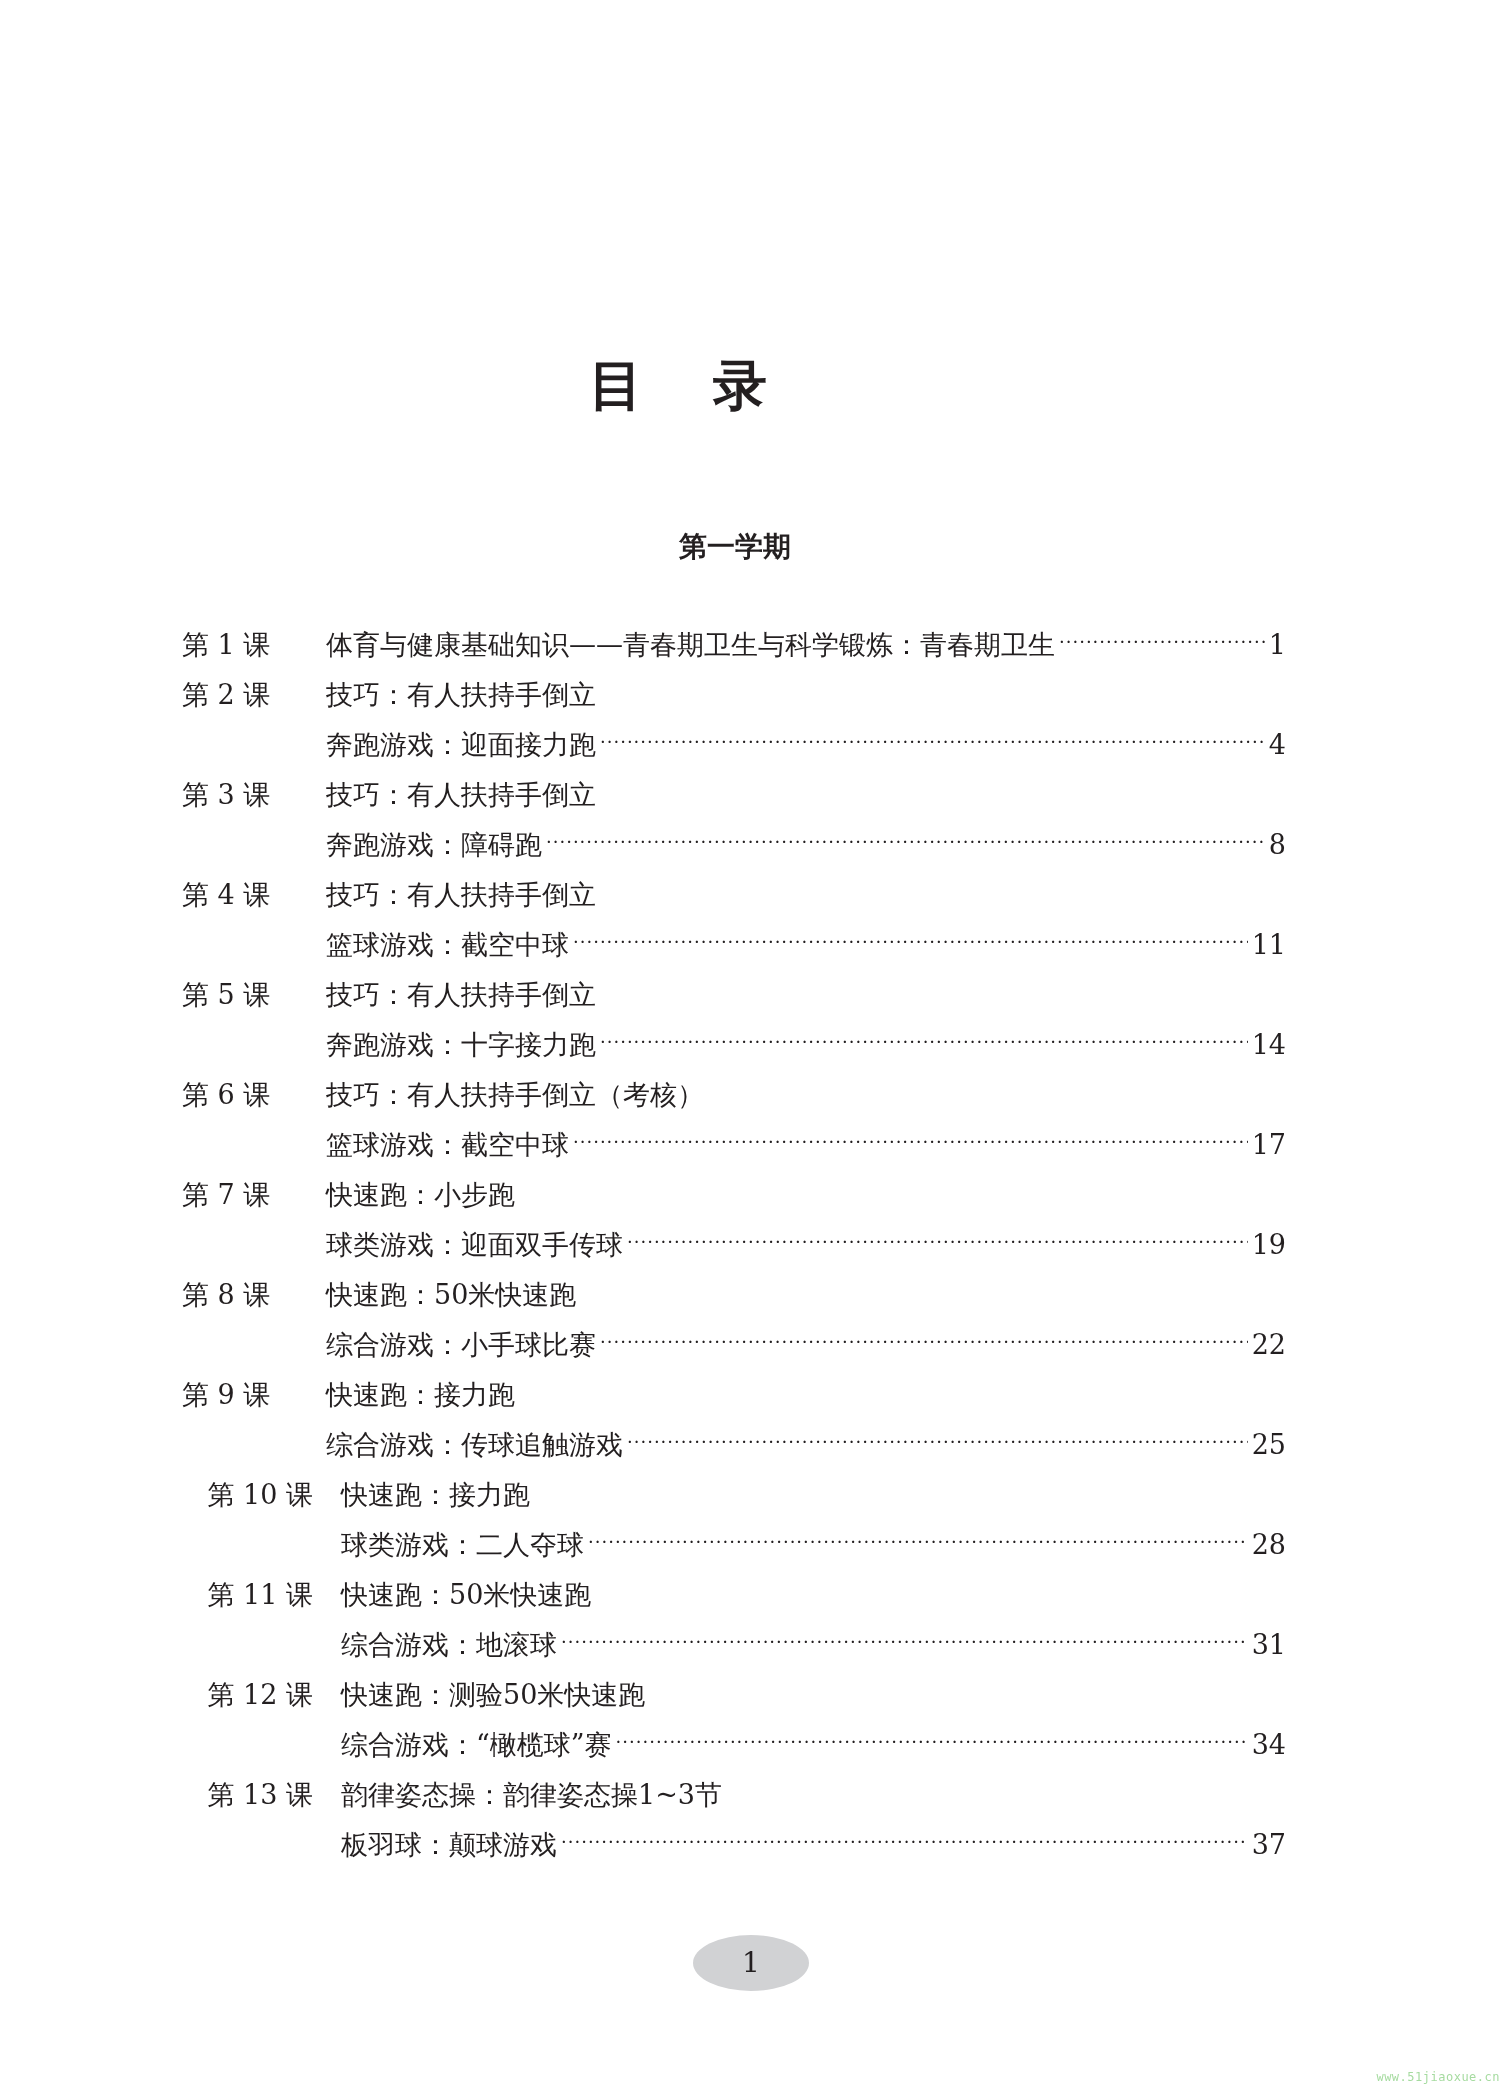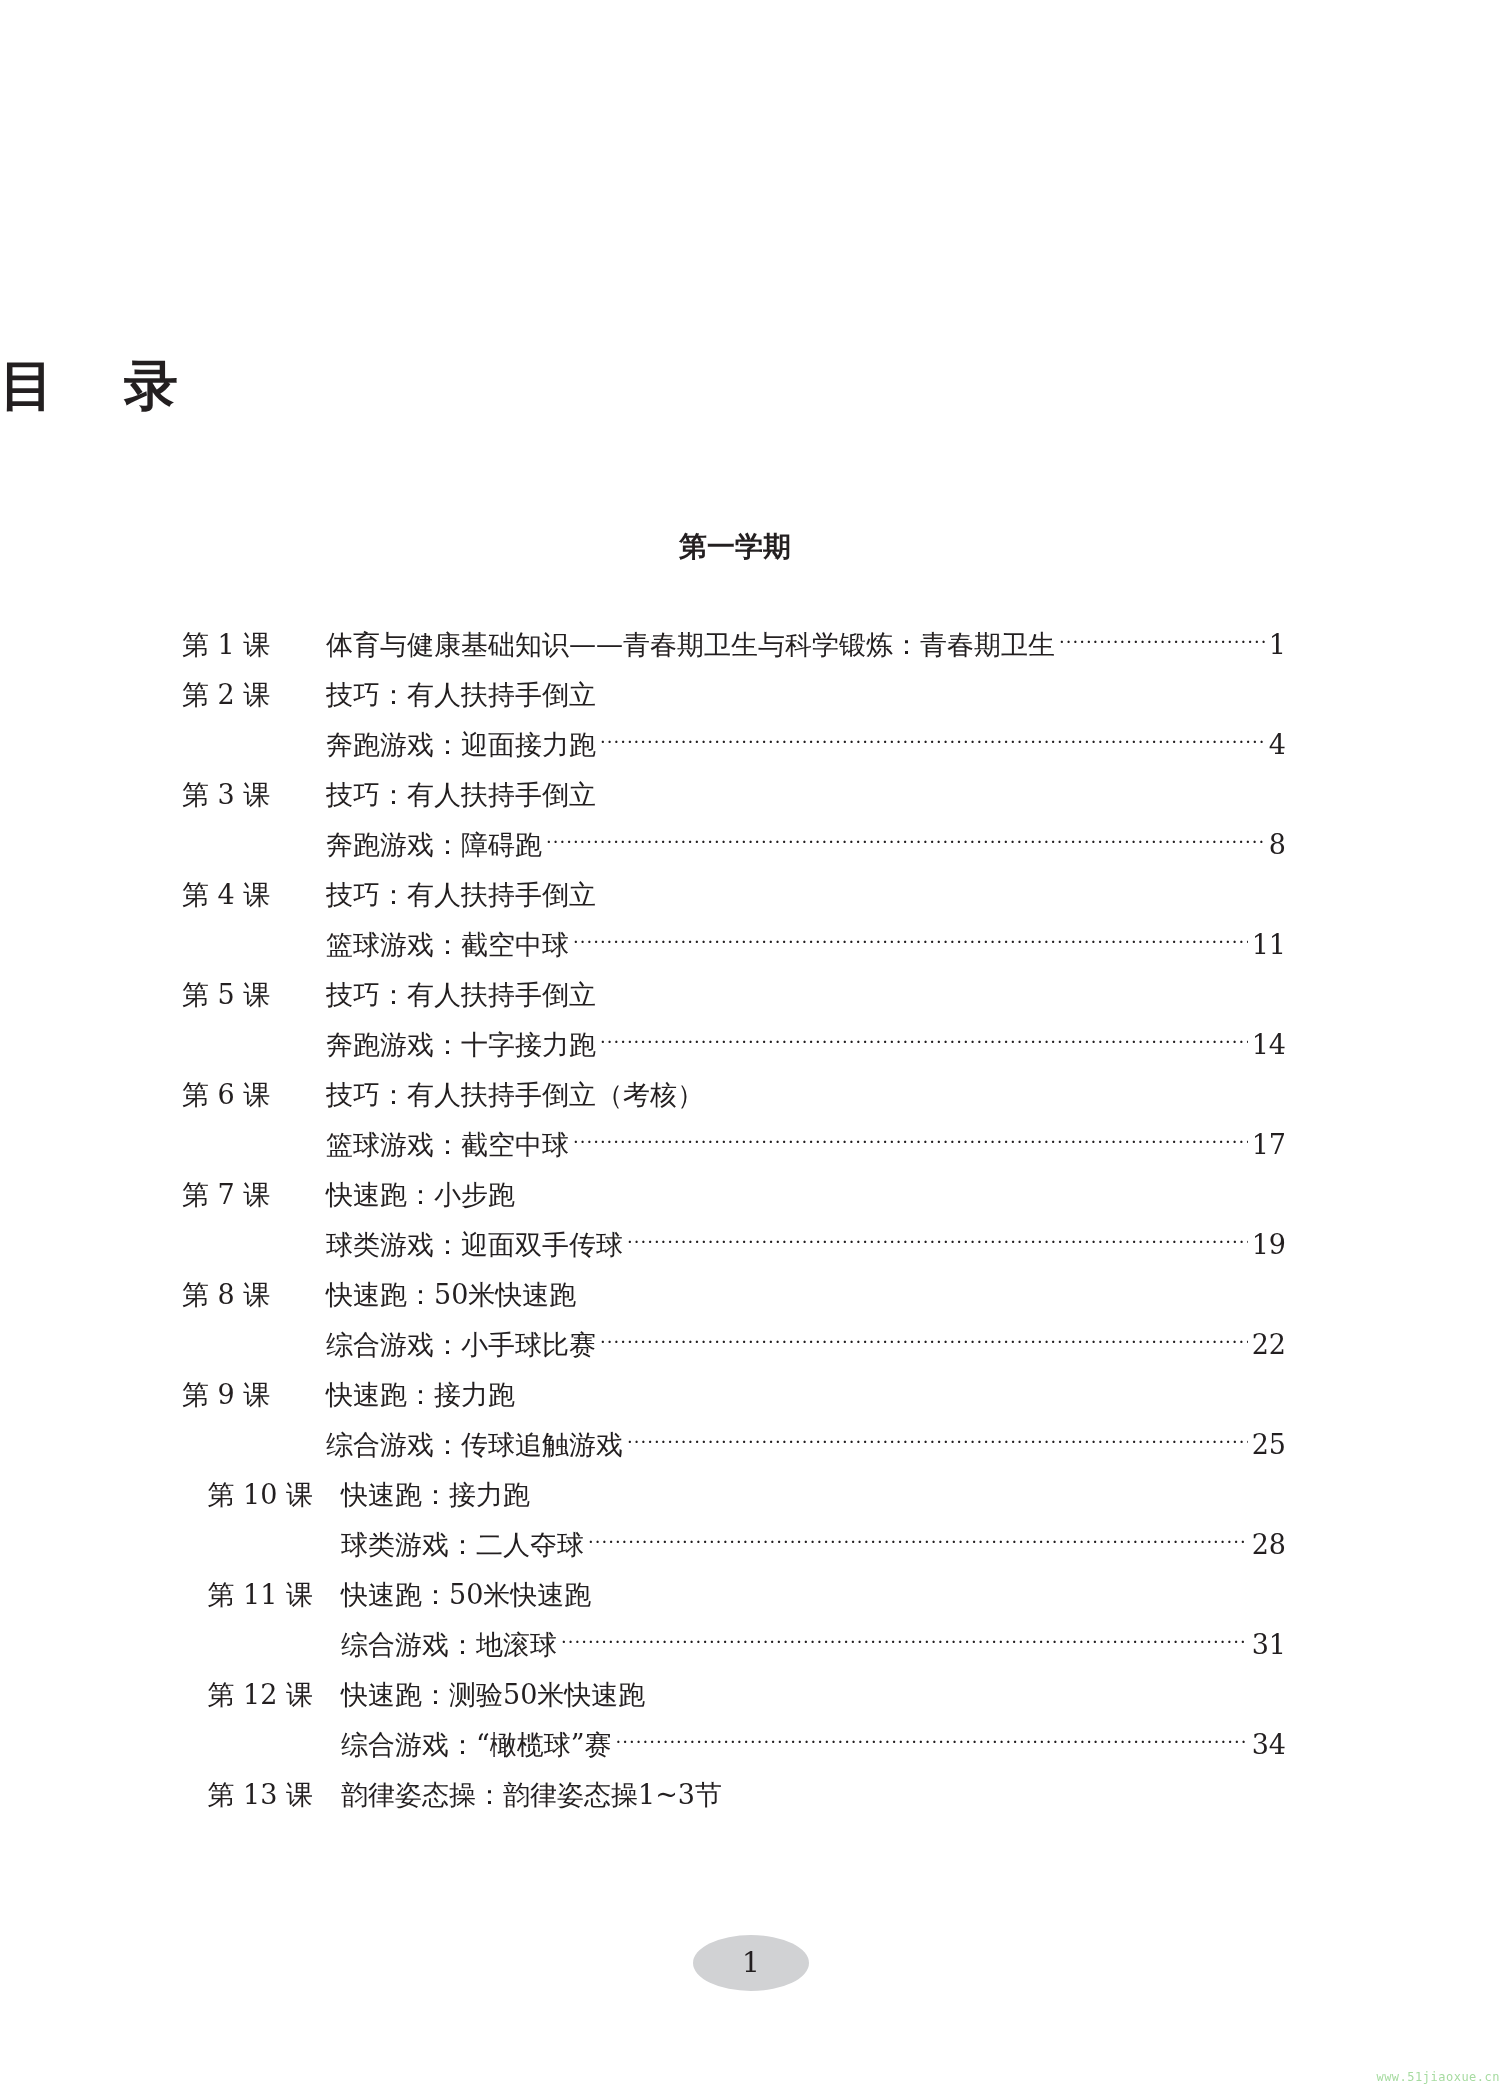--- a/index.html
+++ b/index.html
@@ -13,20 +13,21 @@
       position: relative;
       overflow: hidden;
       font-family: "DejaVu Serif", "Liberation Serif", serif;
       color: #231f20;
     }
     .page-title {
       position: absolute;
       top: 350px;
       left: 0;
       width: 1356px;
+      text-align: center;
       font-family: "DejaVu Sans", "Liberation Sans", sans-serif;
       font-weight: bold;
       font-size: 54px;
       letter-spacing: 0;
     }
     .page-title span {
       display: inline-block;
     }
     .page-title .gap {
       display: inline-block;
@@ -244,18 +245,24 @@
     <span class="toc-lesson wide"></span>
     <span class="toc-title">综合游戏：“橄榄球”赛</span>
     <span class="toc-leader"></span>
     <span class="toc-page">34</span>
   </div>
 
   <div class="toc-row">
     <span class="toc-lesson wide">第 13 课</span>
     <span class="toc-title">韵律姿态操：韵律姿态操1~3节</span>
   </div>
+  <div class="toc-row">
+    <span class="toc-lesson wide"></span>
+    <span class="toc-title">板羽球：颠球游戏</span>
+    <span class="toc-leader"></span>
+    <span class="toc-page">37</span>
+  </div>
 
 </div>
 
 <div class="page-number-badge">1</div>
 
 <div class="watermark">www.51jiaoxue.cn</div>
 
 </body></html>

